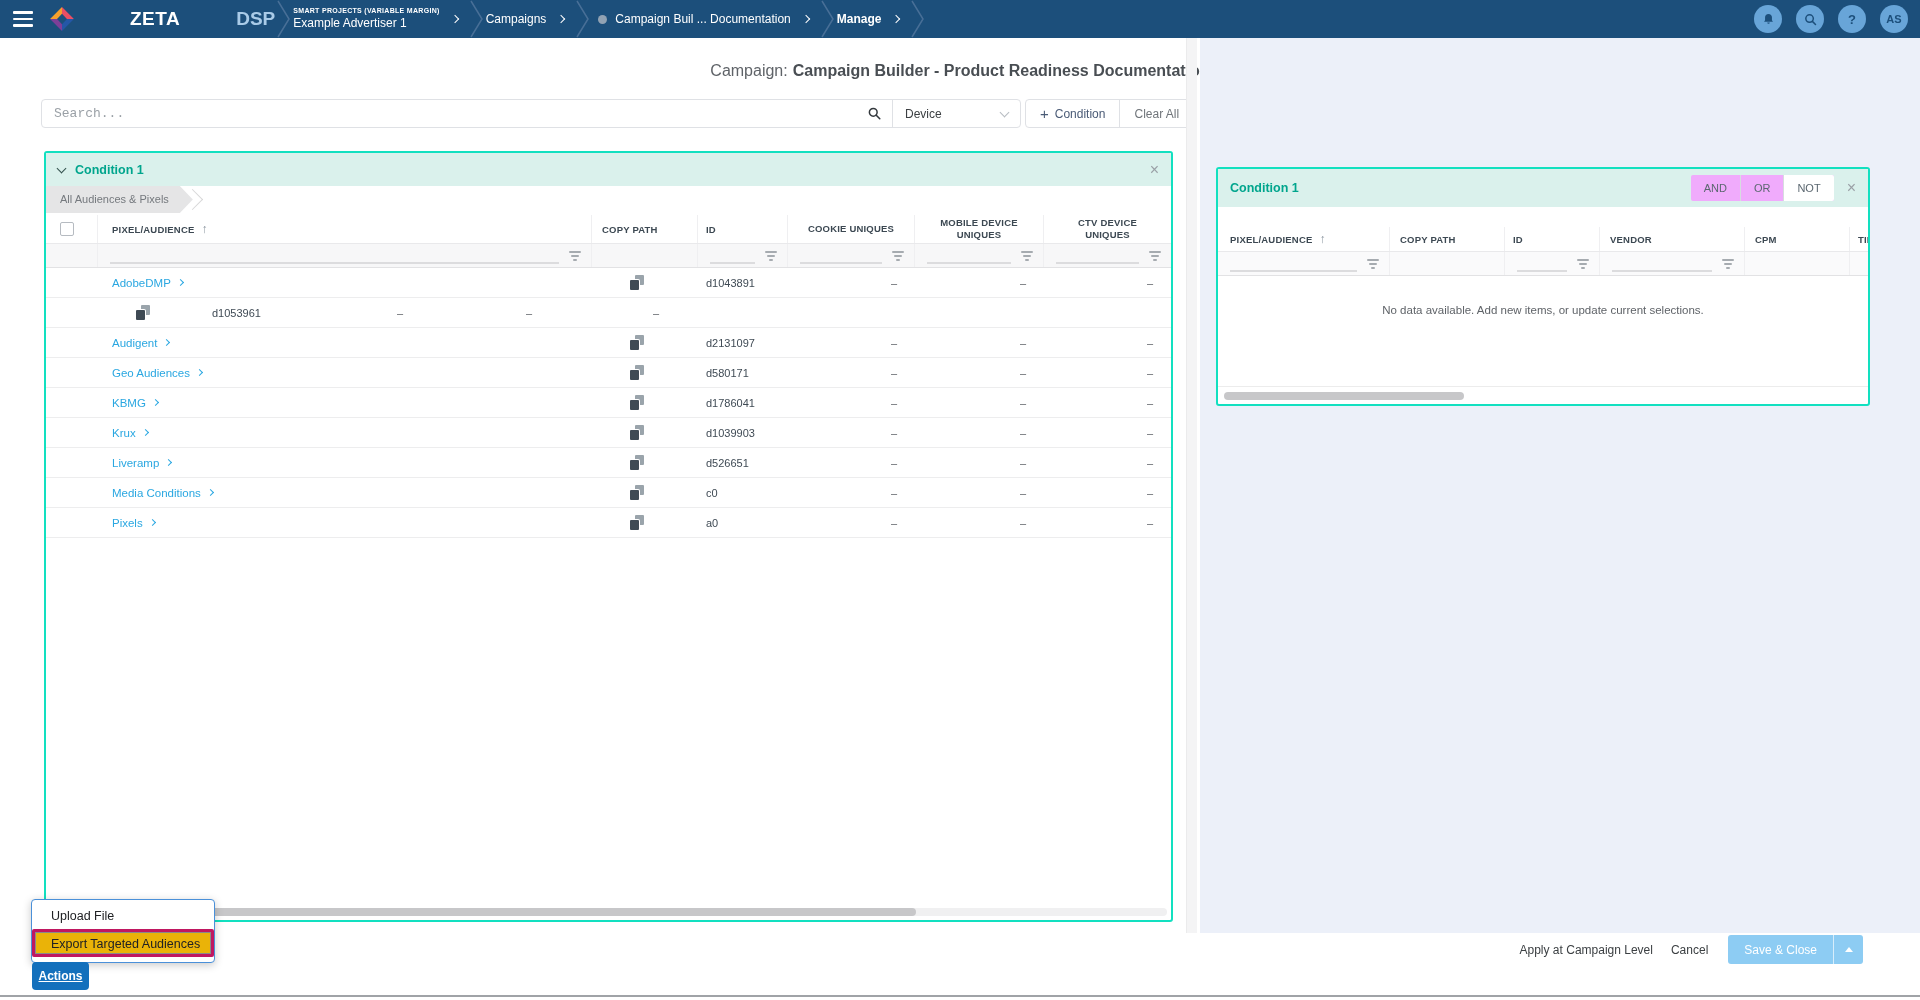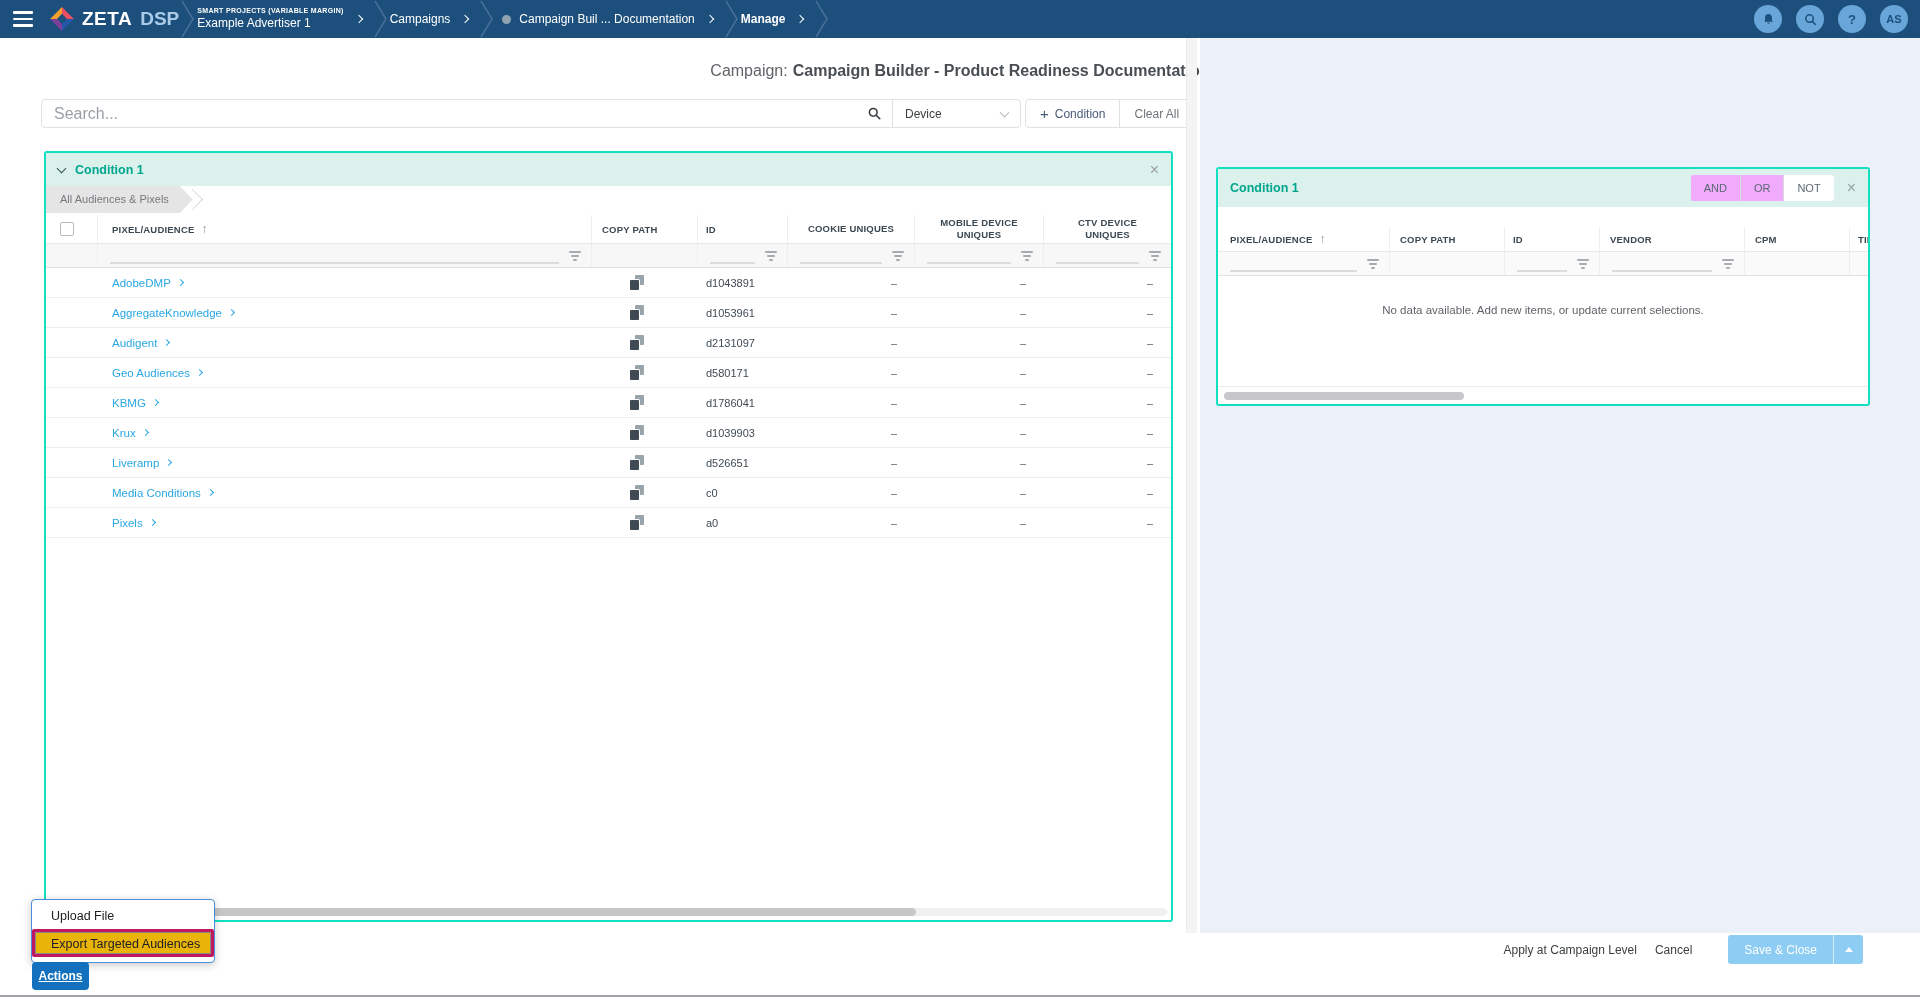--- a/index.html
+++ b/index.html
@@ -7,21 +7,21 @@
   body {
     font-family: "Liberation Sans", sans-serif;
     background:#ffffff; position:relative; overflow:hidden;
     color:#3c4043;
   }
   
   .topbar{ position:absolute; left:0; top:0; width:1920px; height:38px;
     background:var(--topbar-navy,#1c4f7b); display:flex; align-items:center; color:#fff; }
   .hamburger{ margin-left:13px; cursor:pointer; }
   .hamburger i{ display:block; width:20px; height:2.5px; background:#fff; border-radius:1px; margin:4px 0; }
-  .brand{ display:flex; align-items:center; margin-left:16px; cursor:pointer; }
+  .brand{ display:flex; align-items:center; margin-left:16px; cursor:pointer;gap:48px; }
   .brand svg{ display:block; }
   .brand-zeta{ font-size:19px; font-weight:bold; letter-spacing:.5px; margin-left:7px; }
   .brand-dsp{ font-size:19px; font-weight:600; color:#a9cbe8; margin-left:8px; }
   .bsep{ display:block; margin:0 2px; flex:none; }
   .crumb{ font-size:12px; white-space:nowrap; cursor:pointer; }
   .crumb-advertiser{ display:flex; flex-direction:column; justify-content:center; line-height:1.25; }
   .crumb-super{ font-size:7px; font-weight:bold; letter-spacing:.3px; }
   .crumb-bold{ font-weight:bold; }
   .chev{ display:inline-block; width:6px; height:6px; border-top:1.6px solid currentColor;
     border-right:1.6px solid currentColor; transform:rotate(45deg); flex:none; }
@@ -33,22 +33,22 @@
     font-weight:bold; font-size:13px; flex:none; }
   
   .page-title{ position:absolute; top:62px; left:0; width:1920px; text-align:center; font-size:16px; }
   .pt-prefix{ color:#5f6368; margin-right:5px; }
   .pt-name{ color:#494e53; font-weight:bold; }
   
   .filterbar{ position:absolute; left:41px; top:99px; height:29px; display:flex; align-items:stretch; }
   .filter-group{ display:flex; border:1px solid #dfe1e5; border-radius:4px; background:#fff; align-items:stretch; }
   .fg1{ width:980px; }
   .fg2{ margin-left:4px; }
-  .search-input{ flex:1; border:none; outline:none; padding:0 12px; font-size:16px;
-    font-family:Liberation Sans, sans-serif; color:#3c4043; background:transparent; }
+  .search-input{ flex:1; border:none; outline:none; padding:0 12px; font-size:13px;
+    font-family:Liberation Mono, monospace; color:#3c4043; background:transparent; }
   .search-input::placeholder{ color:#9aa0a6; }
   .search-btn{ width:36px; display:flex; align-items:center; justify-content:center; cursor:pointer; }
   .device-select{ width:128px; border-left:1px solid #dfe1e5; display:flex; align-items:center;
     justify-content:space-between; padding:0 12px; font-size:12px; color:#3c4043; cursor:pointer; }
   .sel-chev{ color:#b7bcc2; width:7px; height:7px; border-width:1.6px; transform:rotate(135deg); margin-top:-3px; }
   .btn-flat{ display:flex; align-items:center; padding:0 14px; font-size:12px; cursor:pointer; white-space:nowrap; }
   .btn-add{ color:#4a5b76; border-right:1px solid #dfe1e5; }
   .btn-add .plus{ font-size:15px; margin-right:6px; font-weight:400; }
   .btn-clear{ color:#70757a; }
   
@@ -108,21 +108,21 @@
   .r-pixel{ width:172px; padding-left:12px; } .r-copy{ width:115px; padding-left:10px; }
   .r-id{ width:95px; padding-left:8px; } .r-vendor{ width:145px; padding-left:10px; }
   .r-cpm{ width:105px; padding-left:10px; } .r-tim{ flex:1; padding-left:8px; overflow:hidden; }
   .rp-filterrow{ height:25px; background:#fafafb; }
   .rp-empty{ text-align:center; margin-top:28px; font-size:11.5px; color:#5f6368; }
   .rp-footer{ position:absolute; left:0; right:0; bottom:0; height:18px; border-top:1px solid #ececec; }
   .rp-thumb{ position:absolute; left:6px; top:5px; width:240px; height:8px; background:#c7c7c9; border-radius:4px; cursor:pointer; }
   
   .footer-actions{ position:absolute; top:935px; right:57px; height:29px; display:flex; align-items:center; }
   .footer-link{ font-size:12px; color:#3c4043; cursor:pointer; white-space:nowrap; }
-  .apply-link{ margin-right:18px; } .cancel-link{ margin-right:36px; }
+  .apply-link{ margin-right:18px; } .cancel-link{ margin-right:20px; }
   .save-btn{ display:flex; align-items:stretch; background:var(--save-button-blue,#8dccf3); color:#fff;
     border-radius:3px; height:29px; overflow:hidden; cursor:pointer; }
   .save-main{ padding:12px 16px; display:flex; align-items:center; font-size:12px; }
   .save-caret{ width:30px; border-left:1px solid rgba(255,255,255,.65); display:flex; align-items:center; justify-content:center; }
   .caret-up{ width:0; height:0; border-left:4.5px solid transparent; border-right:4.5px solid transparent; border-bottom:5.5px solid #fff; }
   
   .actions-menu{ position:absolute; left:31px; top:899px; width:184px; background:#fff; border:1px solid #4a90d9;
     border-radius:4px; box-shadow:0 2px 8px rgba(0,0,0,.22); padding:4px 0 5px; z-index:6; }
   .menu-item-plain{ height:24px; line-height:24px; padding-left:19px; font-size:12.5px; color:#202124; cursor:pointer; }
   .export-wrap{ margin:1px 0 0 0; border:3px solid var(--highlight-magenta,#c01761); border-radius:2px; background:#eab308; }
@@ -338,26 +338,20 @@
           </span>
     </div>
     <div class="cell w-id id-cell">d1043891</div>
     <div class="cell w-cookie dash-cell">–</div>
     <div class="cell w-mobile dash-cell">–</div>
     <div class="cell w-ctv dash-cell">–</div>
   </div>
 
   <div class="trow">
     <div class="cell w-check"></div>
-    <div class="cell w-pixel">
-      <span class="rowlink">
-        <span>AggregateKnowledge</span>
-        <span class="chev chev-blue"></span>
-      </span>
-    </div>
     <div class="cell w-copy" style="padding-left:0;">
       <span class="copy-icon">
             <span class="cp-back"></span>
             <span class="cp-front"></span>
           </span>
     </div>
     <div class="cell w-id id-cell">d1053961</div>
     <div class="cell w-cookie dash-cell">–</div>
     <div class="cell w-mobile dash-cell">–</div>
     <div class="cell w-ctv dash-cell">–</div>

